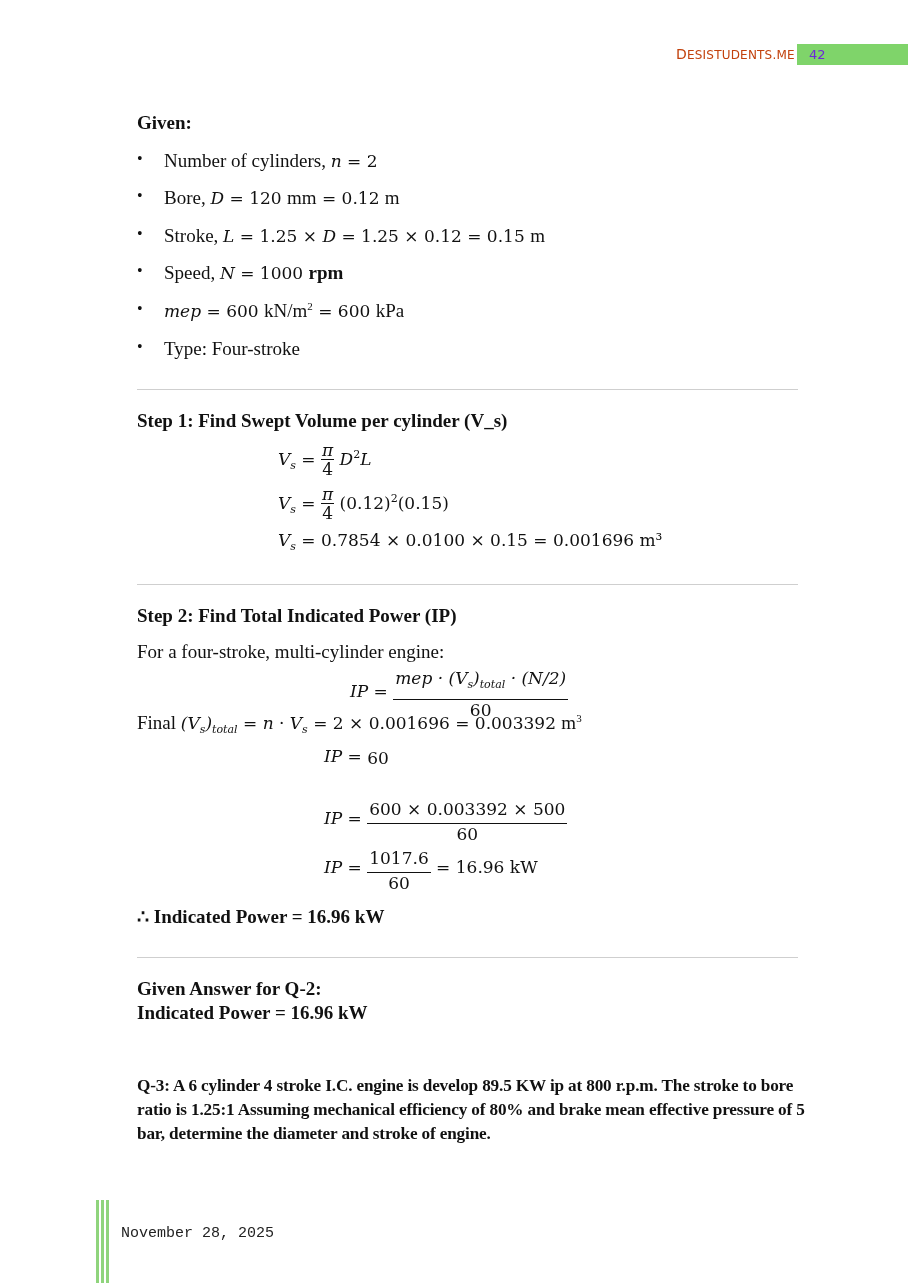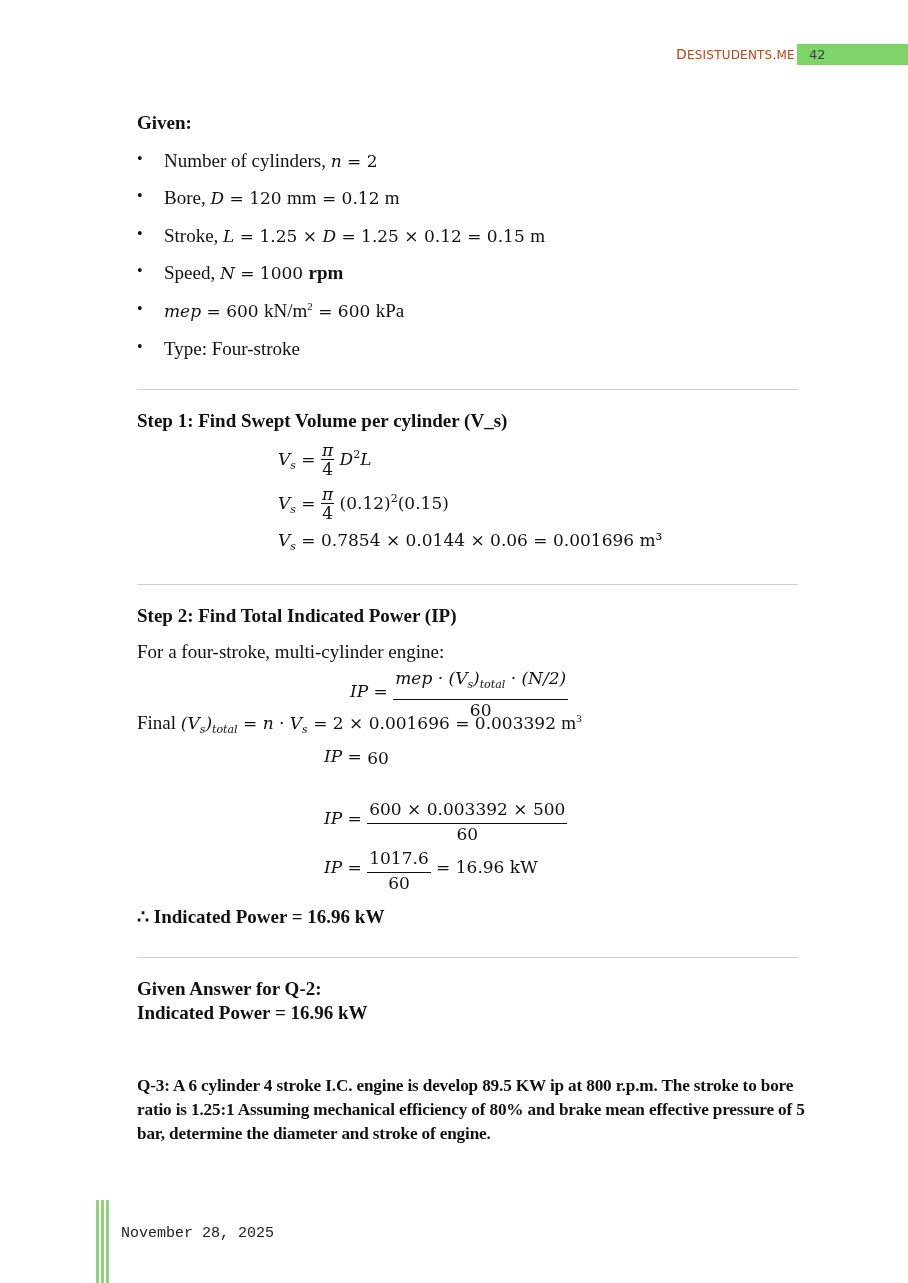--- a/index.html
+++ b/index.html
@@ -1,21 +1,21 @@
 <!DOCTYPE html>
 <html><head>
 <meta charset="utf-8">
 <style>
   * { box-sizing: border-box; margin: 0; padding: 0; }
   html, body { width: 908px; height: 1283px; background: #ffffff; overflow: hidden; }
   body { position: relative; font-family: "Liberation Serif", "DejaVu Serif", serif; color: #111; }
 
   .header-site { position: absolute; left: 676px; top: 46px; font-family: "DejaVu Sans", "Liberation Sans", sans-serif; font-size: 12px; color: #c2410c; letter-spacing: 0.2px; }
   .header-site .cap { font-size: 14px; }
-  .page-badge { position: absolute; left: 797px; top: 44px; width: 111px; height: 21px; background: #7fd46a; color: #404040; font-family: "DejaVu Sans", "Liberation Sans", sans-serif; font-size: 13px; padding-left: 12px; line-height: 21px; }
+  .page-badge { position: absolute; left: 797px; top: 44px; width: 111px; height: 21px; background: #7fd46a; color: #6d28d9; font-family: "DejaVu Sans", "Liberation Sans", sans-serif; font-size: 13px; padding-left: 12px; line-height: 21px; }
 
   .h-bold { font-weight: bold; font-size: 19px; position: absolute; left: 137px; }
   .bullets { position: absolute; left: 137px; top: 142px; width: 600px; }
   .bullet { position: absolute; left: 0; font-size: 19px; height: 24px; white-space: nowrap; }
   .bullet .dot { position: absolute; left: 0; top: 0; font-size: 16px; }
   .bullet .txt { position: absolute; left: 27px; top: 0; }
   .m { font-family: "DejaVu Serif", "Liberation Serif", serif; font-size: 17px; }
   sup { font-size: 11px; vertical-align: super; }
   sub { font-size: 11px; }
 
@@ -75,21 +75,21 @@
 
 <div class="h-bold" style="top:410px;">Step 1: Find Swept Volume per cylinder (V_s)</div>
 
 <div class="eq" style="left:278px; top:442px;">
   <i>V<sub>s</sub></i> = <span class="smallfrac"><span class="num"><i>π</i></span><span class="den">4</span></span>&nbsp;<i>D</i><sup>2</sup><i>L</i>
 </div>
 <div class="eq" style="left:278px; top:486px;">
   <i>V<sub>s</sub></i> = <span class="smallfrac"><span class="num"><i>π</i></span><span class="den">4</span></span>&nbsp;(0.12)<sup>2</sup>(0.15)
 </div>
 <div class="eq" style="left:278px; top:530px;">
-  <i>V<sub>s</sub></i> <span>= 0.7854 × 0.0144 × 0.06 = 0.001696 m³</span>
+  <i>V<sub>s</sub></i> <span>= 0.7854 × 0.0100 × 0.15 = 0.001696 m³</span>
 </div>
 
 <div class="rule" style="top:584px;"></div>
 
 <div class="h-bold" style="top:605px;">Step 2: Find Total Indicated Power (IP)</div>
 <div class="para" style="top:641px;">For a four-stroke, multi-cylinder engine:</div>
 
 <div class="eq" style="left:350px; top:664px;">
   <i>IP</i> = <span class="frac"><span class="num" style="font-style:italic;">mep · (V<sub>s</sub>)<sub>total</sub> · (N/2)</span><span class="den">60</span></span>
 </div>

